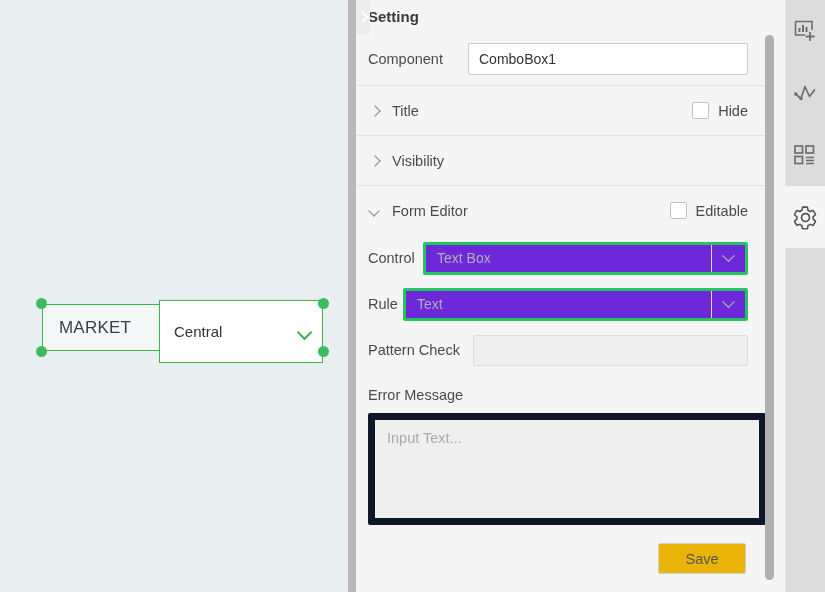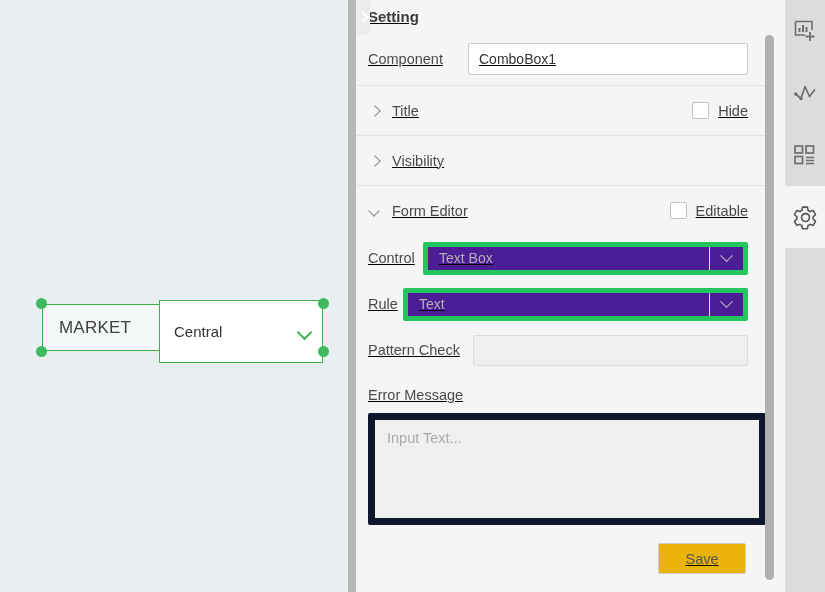--- a/index.html
+++ b/index.html
@@ -122,21 +122,20 @@
     position: relative;
     width: 437px; height: 592px;
     background: #f5f5f5;
     flex: 0 0 437px;
     overflow: hidden;
   }
   .panel-inner {
     position: absolute;
     left: 0; top: 0;
     width: 420px;
-    text-decoration: underline;
   }
 
   .panel-title {
     font-size: 15px;
     font-weight: bold;
     color: #3a3a3a;
     padding: 8px 0 8px 20px;
   }
 
   .row {
@@ -223,22 +222,22 @@
     font-size: 14.5px;
     color: #4a4a4a;
   }
 
   
   .select-disabled {
     flex: 1;
     height: 33px;
     display: flex;
     align-items: center;
-    background: #4c1d95;
-    border: 5px solid #22c55e;
+    background: #6d28d9;
+    border: 3px solid #22c55e;
     border-radius: 2px;
   }
   .select-disabled .sv {
     flex: 1;
     padding: 0 11px;
     font-size: 14px;
     color: #b0b0b0;
   }
   .select-disabled .sep {
     width: 1px; height: 100%;

